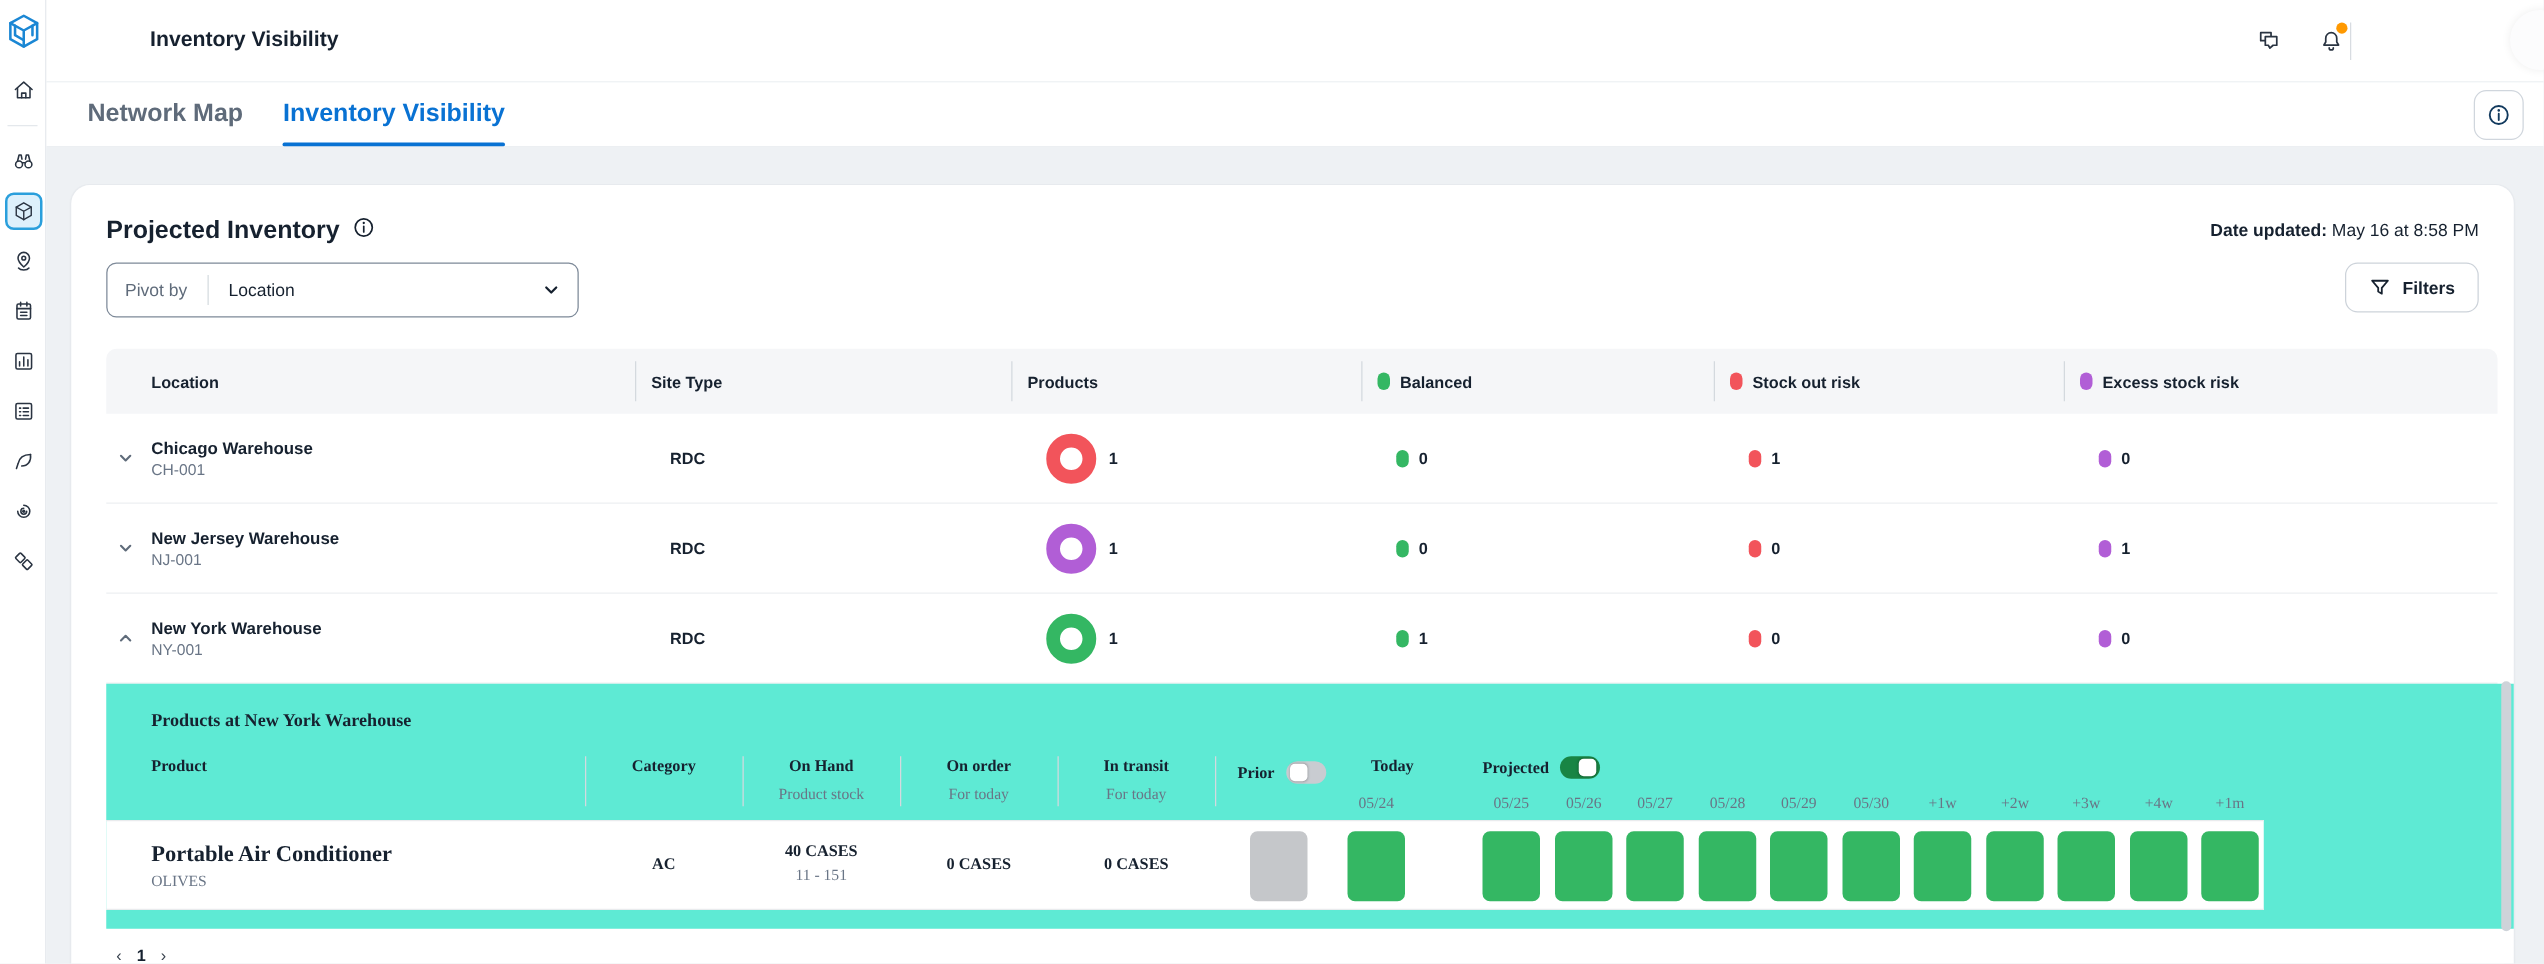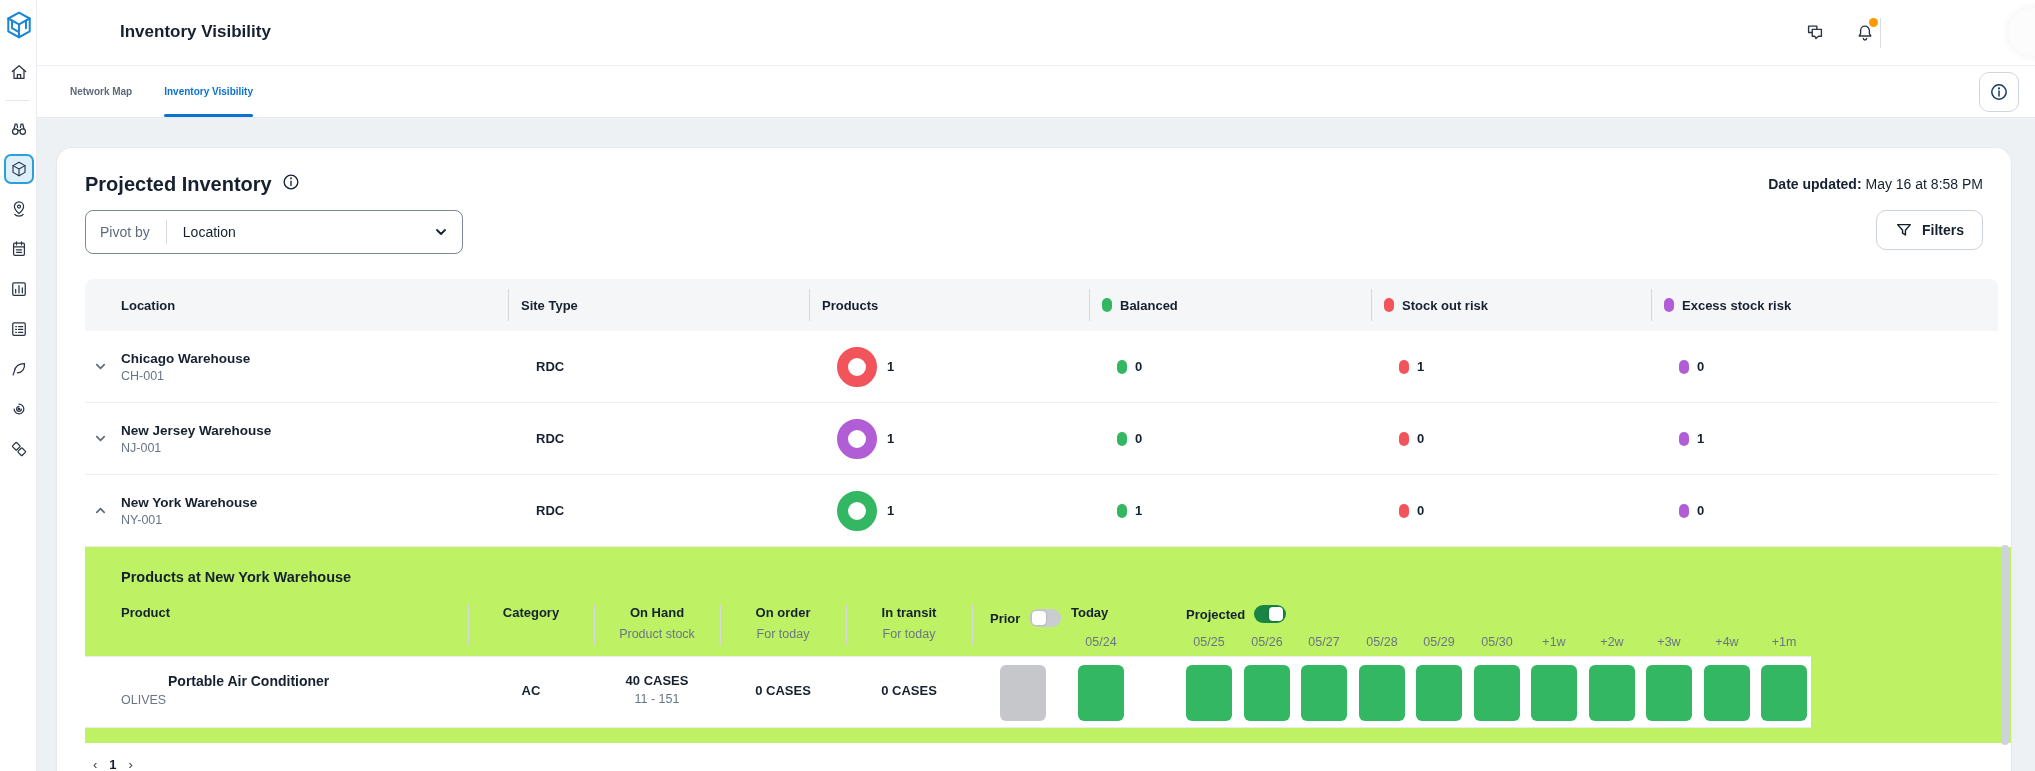--- a/index.html
+++ b/index.html
@@ -24,21 +24,21 @@
   .tb-icon { position:absolute; top:18px; width:30px; height:30px; display:flex; align-items:center; justify-content:center; cursor:pointer; }
   .tb-chat { left:1763px; }
   .tb-bell { left:1813px; }
   .bell-dot { position:absolute; right:2px; top:0px; width:9px; height:9px; border-radius:50%; }
   .tb-vdiv { position:absolute; left:1843px; top:18px; width:1px; height:30px; background:#d8dce1; }
   .avatar { position:absolute; left:1971px; top:8px; width:48px; height:48px; border-radius:50%; background:#fcfcfd; box-shadow:0 0 8px rgba(0,0,0,.07); }
 
   
   .tabbar { position:absolute; left:37px; top:66px; right:0; height:52px; background:#fff; border-bottom:1px solid #e6eaee; }
   .tabs { display:flex; gap:32px; margin-left:33px; height:100%; }
-  .tab { position:relative; display:flex; align-items:center; font-size:10px; font-weight:bold; color:#5f6b7a; cursor:pointer; }
+  .tab { position:relative; display:flex; align-items:center; font-size:20px; font-weight:bold; color:#5f6b7a; cursor:pointer; }
   .tab.active { color:#0972d3; }
   .tab.active::after { content:""; position:absolute; left:0; right:0; bottom:0; height:3px; background:#0972d3; border-radius:2px; }
   .info-btn { position:absolute; right:16px; top:6px; width:40px; height:40px; border:1px solid #d0d6dd; border-radius:10px; background:#fff; display:flex; align-items:center; justify-content:center; cursor:pointer; }
 
   
   .content { position:absolute; left:37px; top:118px; right:0; bottom:0; background:#eef1f4; }
   .card { position:absolute; left:19px; top:29px; width:1956px; height:624px; background:#fff; border:1px solid #e7eaee; border-bottom:none; border-radius:16px 16px 0 0; box-shadow:0 1px 2px rgba(0,0,0,.03); overflow:hidden; }
   .card-head { display:flex; justify-content:space-between; align-items:center; padding:22px 28px 0; height:50px; }
   .panel-title { font-size:20px; font-weight:bold; display:flex; gap:10px; }
   .date-updated { font-size:14px; }
@@ -63,39 +63,39 @@
   .loc { padding-left:6px; }
   .loc-name { font-weight:bold; font-size:13.5px; }
   .loc-code { color:#697586; font-size:12.5px; margin-top:3px; }
   .site { padding-left:28px; font-weight:bold; }
   .products-cell { display:flex; align-items:center; gap:10px; padding-left:28px; }
   .donut { width:40px; height:40px; border-radius:50%; border:11px solid #999; }
   .count { font-weight:bold; }
   .risk-cell { display:flex; align-items:center; gap:8px; padding-left:28px; font-weight:bold; }
 
   
-  .expanded { position:relative; margin-left:28px; width:1928px; height:196px; background:#bef264; }
+  .expanded { position:relative; margin-left:28px; width:1928px; height:196px; background:#5eead4;font-family:Liberation Serif, serif; }
   .exp-title { position:absolute; left:36px; top:22px; font-size:14.5px; font-weight:bold; }
   .exp-col { position:absolute; top:58px; font-size:13px; font-weight:bold; }
   .exp-col .sub { display:block; font-weight:normal; color:#697586; font-size:12.5px; margin-top:7px; }
   .exp-col.ctr { width:120px; text-align:center; }
   .exp-vdiv { position:absolute; top:58px; width:1px; height:40px; background:#d4d9de; }
   .tl-prior { position:absolute; left:905px; top:62px; display:flex; align-items:center; gap:9px; font-size:13px; font-weight:bold; }
-  .tl-today { position:absolute; left:986px; top:58px; width:60px; text-align:left; font-size:13px; font-weight:bold; }
+  .tl-today { position:absolute; left:986px; top:58px; width:60px; text-align:right; font-size:13px; font-weight:bold; }
   .tl-today-date { position:absolute; left:986px; top:88px; width:60px; text-align:center; font-size:12.5px; color:#697586; }
   .tl-proj { position:absolute; left:1101px; top:58px; display:flex; align-items:center; gap:9px; font-size:13px; font-weight:bold; }
   .tl-date { position:absolute; top:88px; width:58px; text-align:center; font-size:12.5px; color:#697586; }
 
   .toggle { position:relative; width:32px; height:18px; border-radius:9px; background:#c9ccd1; cursor:pointer; flex:0 0 auto; }
   .toggle .knob { position:absolute; top:2px; left:3px; width:14px; height:14px; border-radius:4px; background:#fff; box-shadow:0 0 2px rgba(0,0,0,.25); }
   .toggle.on .knob { left:15px; }
 
   .product-row { position:absolute; left:0; top:109px; width:1726px; height:72px; background:#fff; border-top:1px solid #e9ebed; border-bottom:1px solid #e9ebed; }
   .p-name { position:absolute; left:36px; top:16px; }
-  .p-name .nm { font-weight:bold; font-size:14px;margin-left:47px; }
+  .p-name .nm { font-weight:bold; font-size:18px; }
   .p-name .br { color:#697586; font-size:12.5px; margin-top:4px; }
   .p-val { position:absolute; top:26px; width:120px; text-align:center; font-size:13px; font-weight:bold; }
   .p-val.two { top:16px; }
   .p-val .sub { display:block; font-weight:normal; color:#697586; font-size:12.5px; margin-top:4px; }
   .hcellblock { position:absolute; top:8px; width:46px; height:56px; border-radius:6px; }
 
   .pagination { display:flex; align-items:center; gap:12px; margin:14px 0 0 36px; font-size:13px; color:#39424e; }
   .pagination .pg { cursor:pointer; }
   .pagination .cur { font-weight:bold; color:#16212f; }
 

